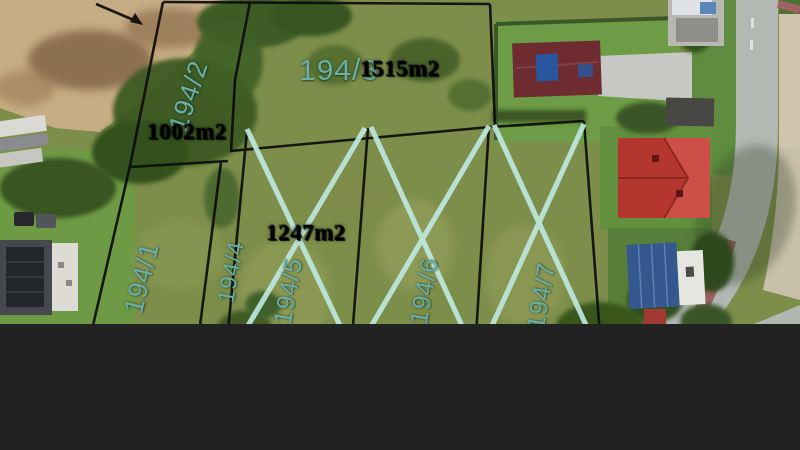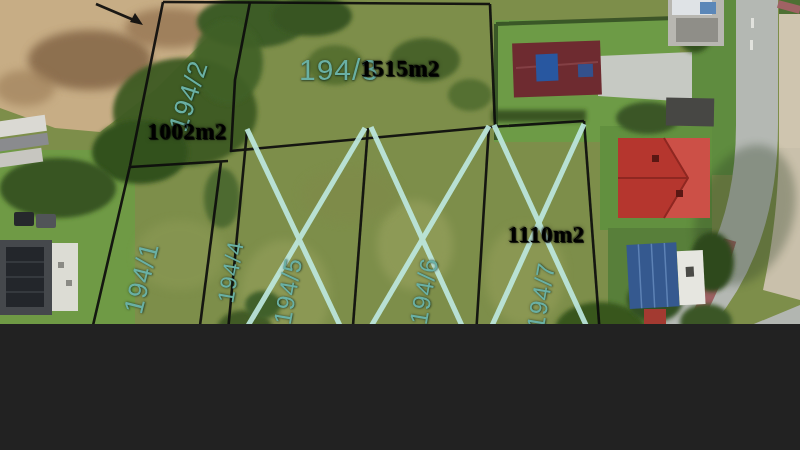--- a/index.html
+++ b/index.html
@@ -248,20 +248,20 @@
   <div class="parea" style="left:400px;top:69px;transform:translate(-50%,-50%)">1515m2</div>
 
   <div class="pid" style="left:189px;top:96px;font-size:27px;transform:translate(-50%,-50%) rotate(-72deg)">194/2</div>
   <div class="parea" style="left:187px;top:132px;transform:translate(-50%,-50%)">1002m2</div>
 
   <div class="pid" style="left:142px;top:278px;font-size:27px;transform:translate(-50%,-50%) rotate(-76deg)">194/1</div>
 
   <div class="pid" style="left:231px;top:272px;font-size:23px;transform:translate(-50%,-50%) rotate(-80deg)">194/4</div>
 
   <div class="pid" style="left:288px;top:291px;font-size:25px;transform:translate(-50%,-50%) rotate(-80deg)">194/5</div>
+  <div class="parea" style="left:306px;top:233px;transform:translate(-50%,-50%)">1247m2</div>
 
   <div class="pid" style="left:424px;top:291px;font-size:25px;transform:translate(-50%,-50%) rotate(-80deg)">194/6</div>
 
   <div class="pid" style="left:541px;top:296px;font-size:25px;transform:translate(-50%,-50%) rotate(-80deg)">194/7</div>
-  <div class="parea" style="left:546px;top:235px;transform:translate(-50%,-50%)">1110m2</div>
 </div>
 
 </div>
 
 </body></html>

